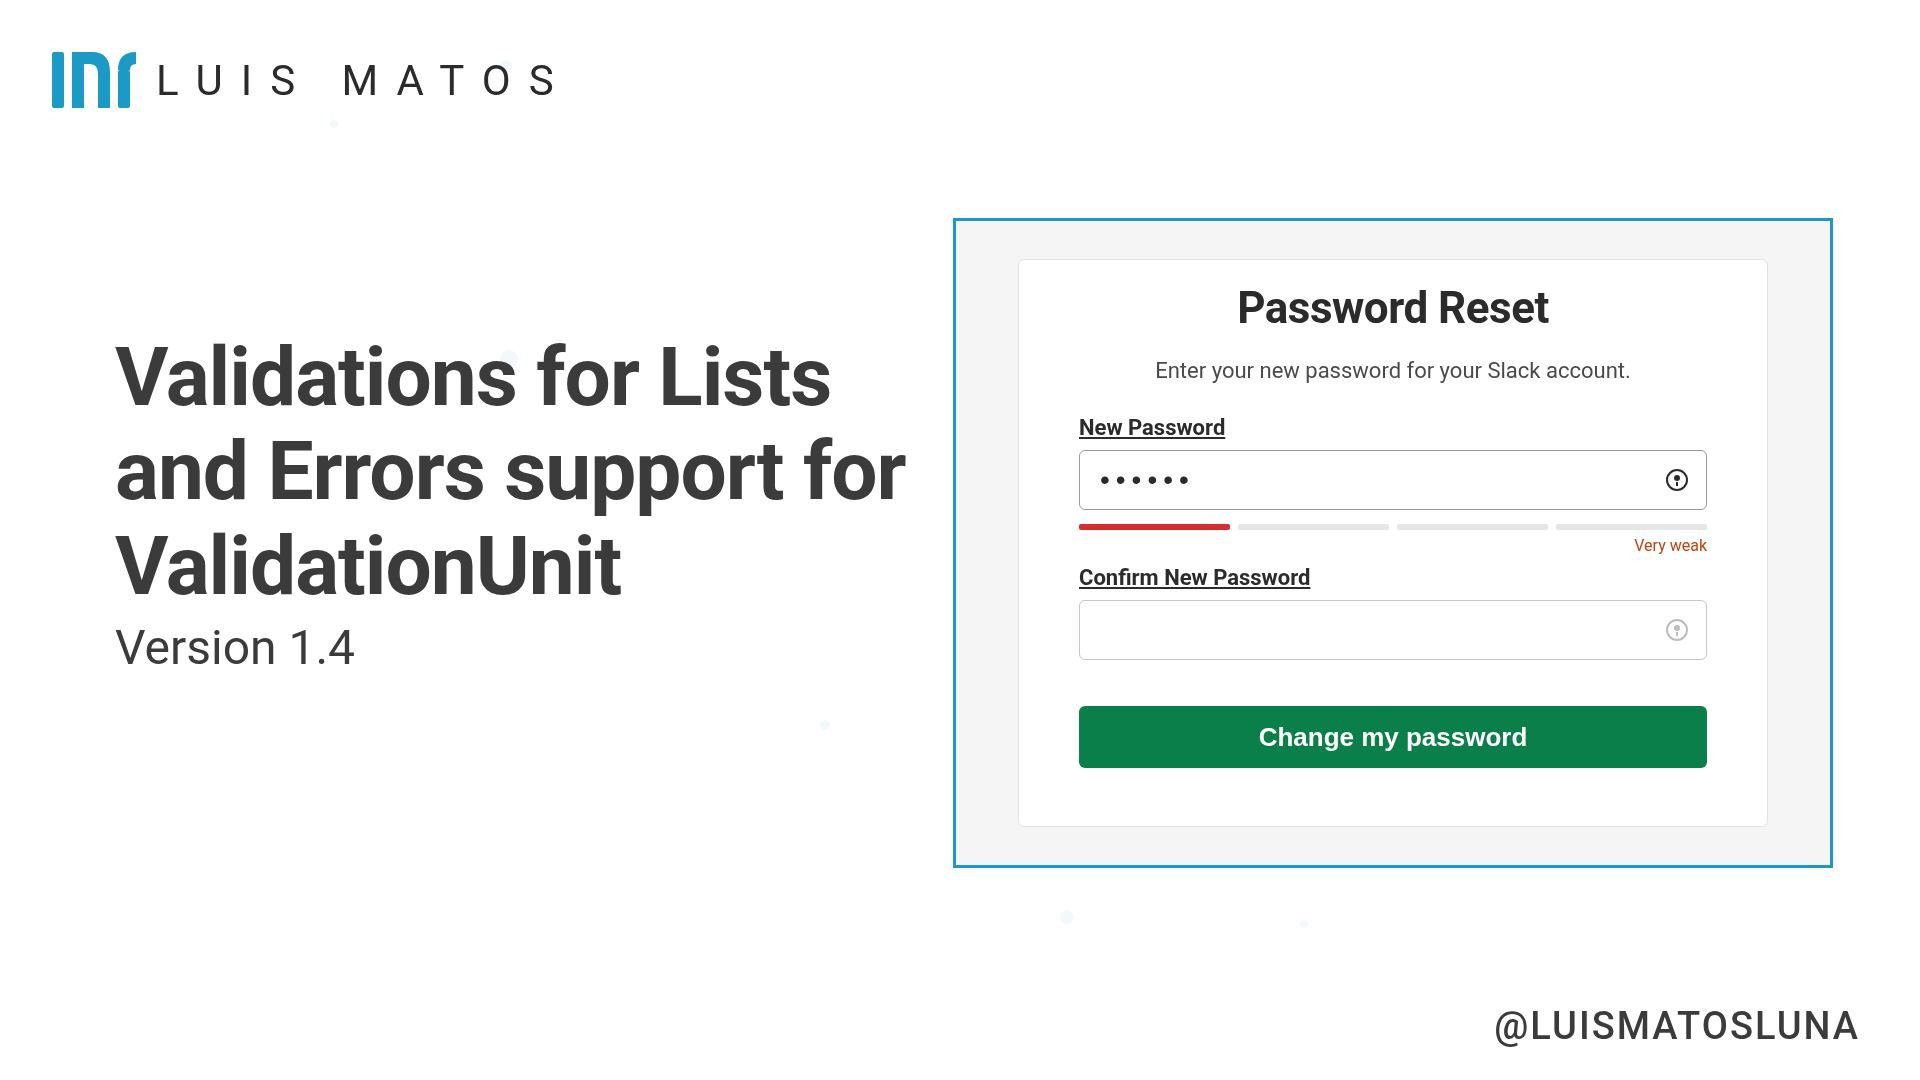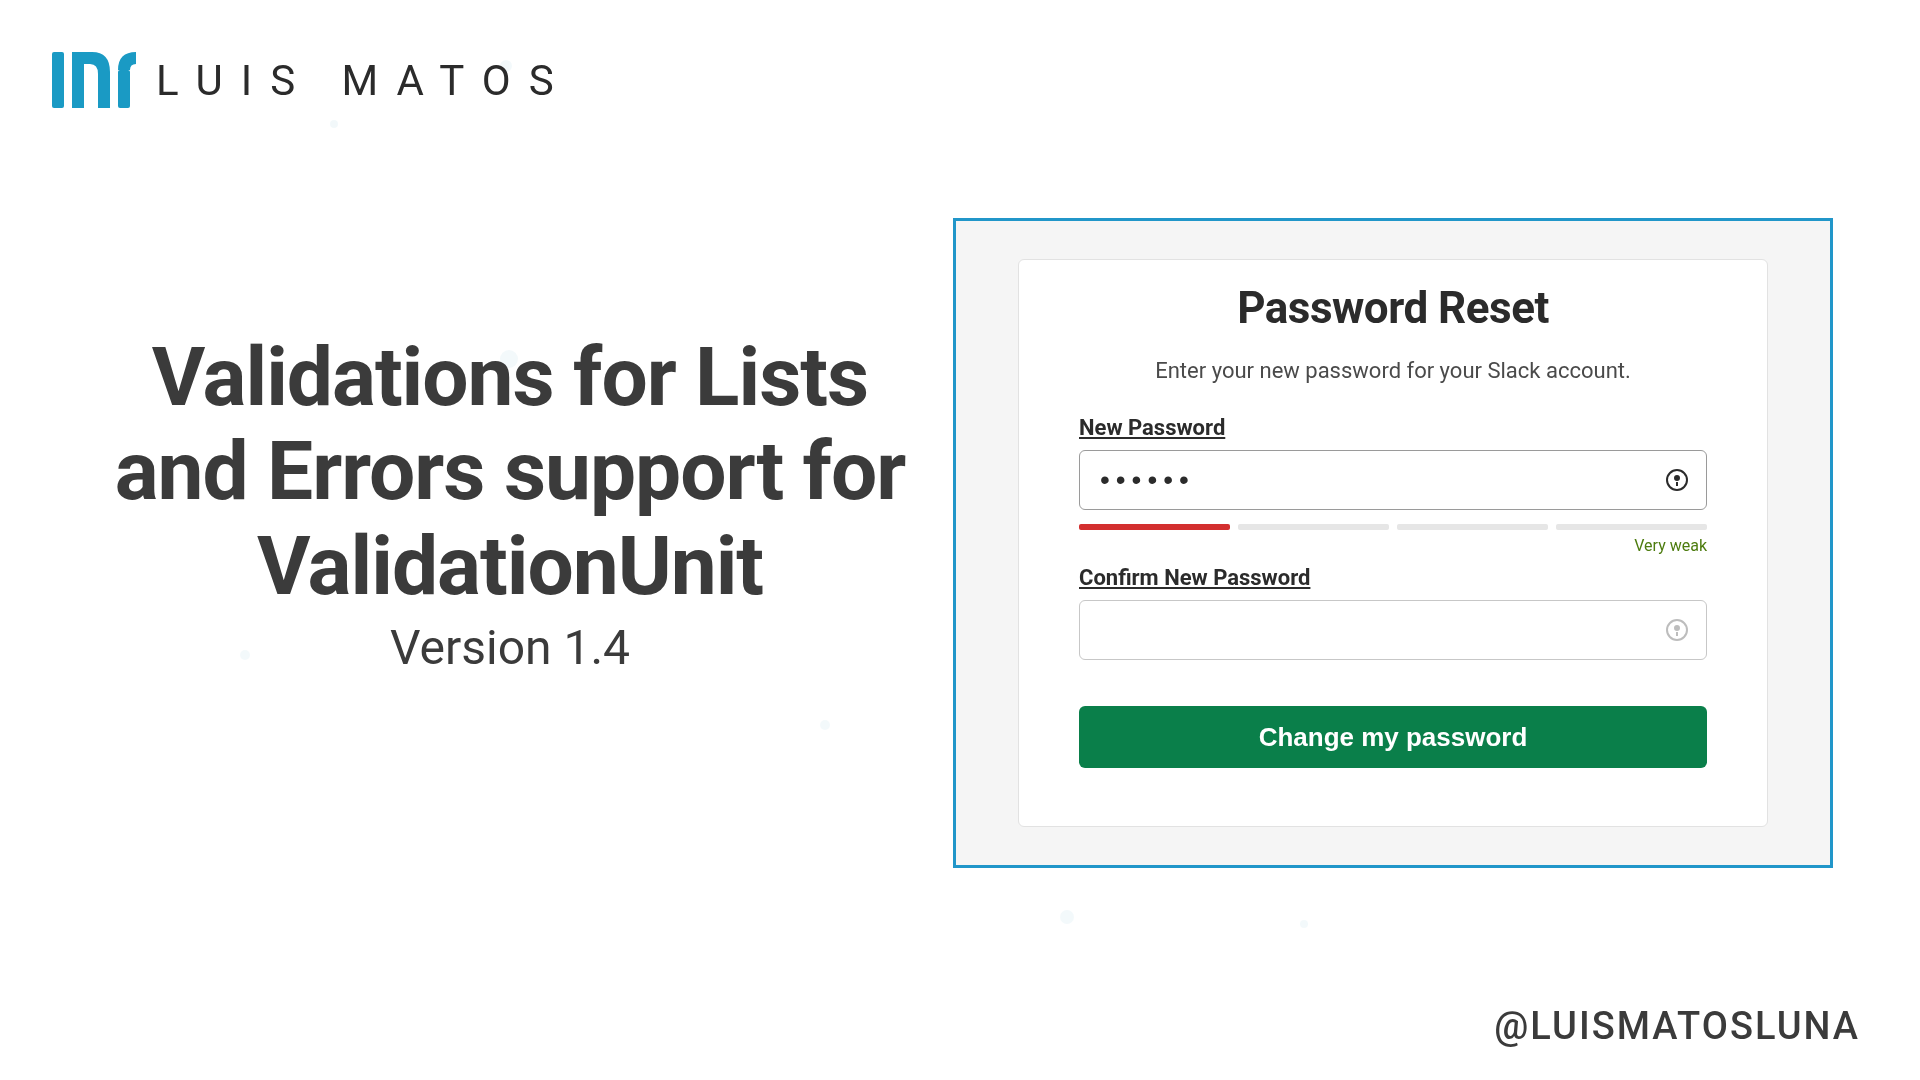--- a/index.html
+++ b/index.html
@@ -43,24 +43,23 @@
       height: 100%;
     }
     .brand-name {
       font-size: 42px;
       letter-spacing: 18px;
       font-weight: 400;
       color: #2b2b2b;
     }
     .left-content {
       position: absolute;
-      left: 100px;
+      left: 115px;
       top: 330px;
       width: 820px;
-      text-align: center;
     }
     .main-title {
       font-size: 82px;
       font-weight: 700;
       color: #3b3b3b;
       line-height: 1.15;
       letter-spacing: -1px;
     }
     .subtitle {
       margin-top: 90px;
@@ -157,21 +156,21 @@
       height: 6px;
       background: #e6e6e6;
       border-radius: 2px;
     }
     .strength-seg.active {
       background: #d32f2f;
     }
     .strength-label {
       text-align: right;
       font-size: 16px;
-      color: #4d7c0f;
+      color: #c2410c;
       margin-top: 6px;
     }
     .submit-btn {
       width: 100%;
       height: 62px;
       margin-top: 46px;
       background: #0a7f4a;
       border: none;
       border-radius: 6px;
       color: #ffffff;

